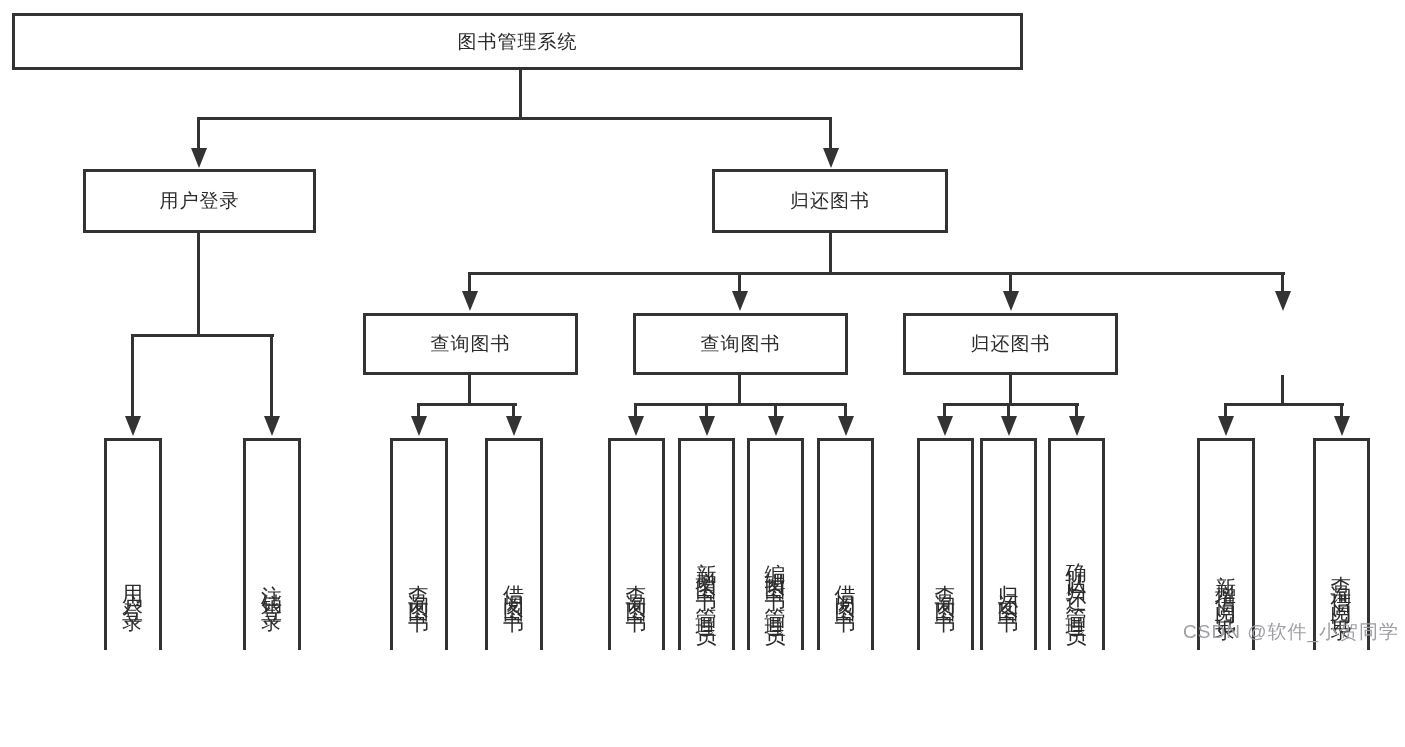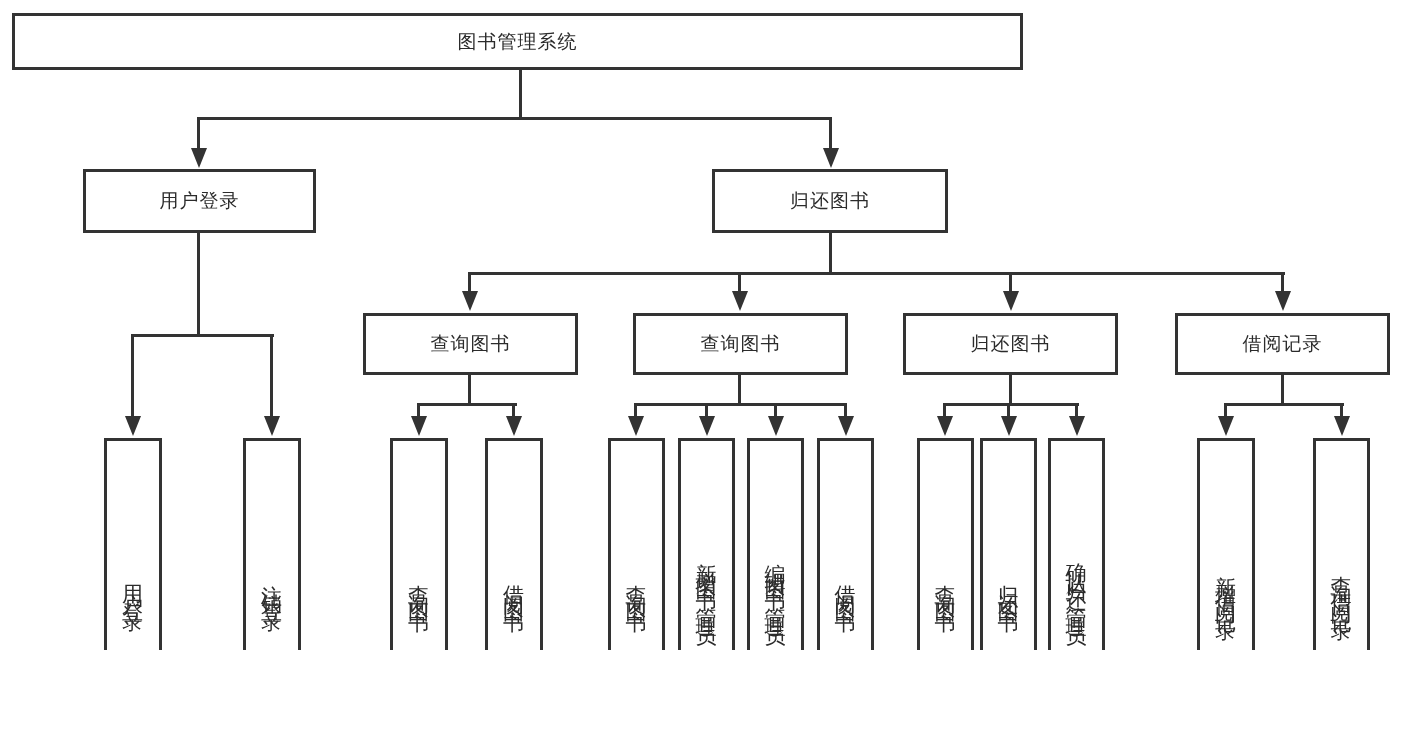--- a/index.html
+++ b/index.html
@@ -83,21 +83,20 @@
   <div class="ln" style="left:738px;top:272px;width:3px;height:21px;"></div>
   <div class="ah" style="left:732px;top:291px;"></div>
   <div class="ln" style="left:1009px;top:272px;width:3px;height:21px;"></div>
   <div class="ah" style="left:1003px;top:291px;"></div>
   <div class="ln" style="left:1281px;top:272px;width:3px;height:21px;"></div>
   <div class="ah" style="left:1275px;top:291px;"></div>
 
   <div class="box h" style="left:363px;top:313px;width:215px;height:62px;">查询图书</div>
   <div class="box h" style="left:633px;top:313px;width:215px;height:62px;">查询图书</div>
   <div class="box h" style="left:903px;top:313px;width:215px;height:62px;">归还图书</div>
-  <div class="box h" style="left:1175px;top:313px;width:215px;height:62px;">借阅记录</div>
 
   <div class="ln" style="left:468px;top:375px;width:3px;height:31px;"></div>
   <div class="ln" style="left:738px;top:375px;width:3px;height:31px;"></div>
   <div class="ln" style="left:1009px;top:375px;width:3px;height:31px;"></div>
   <div class="ln" style="left:1281px;top:375px;width:3px;height:31px;"></div>
 
   <div class="ln" style="left:417px;top:403px;width:100px;height:3px;"></div>
   <div class="ln" style="left:417px;top:403px;width:3px;height:13px;"></div>
   <div class="ah" style="left:411px;top:416px;"></div>
   <div class="ln" style="left:512px;top:403px;width:3px;height:13px;"></div>
@@ -138,13 +137,14 @@
   <div class="box v" style="left:747px;top:438px;width:57px;height:296px;">编辑图书（管理员）</div>
   <div class="box v" style="left:817px;top:438px;width:57px;height:296px;">借阅图书</div>
 
   <div class="box v" style="left:917px;top:438px;width:57px;height:296px;">查询图书</div>
   <div class="box v" style="left:980px;top:438px;width:57px;height:296px;">归还图书</div>
   <div class="box v" style="left:1048px;top:438px;width:57px;height:296px;">确认归还（管理员）</div>
 
   <div class="box v" style="left:1197px;top:438px;width:58px;height:296px;">新增借阅记录</div>
   <div class="box v" style="left:1313px;top:438px;width:57px;height:296px;">查询借阅记录</div>
 
+  <div class="wm">CSDN @软件_小贺同学</div>
 </div>
 
 </body></html>

